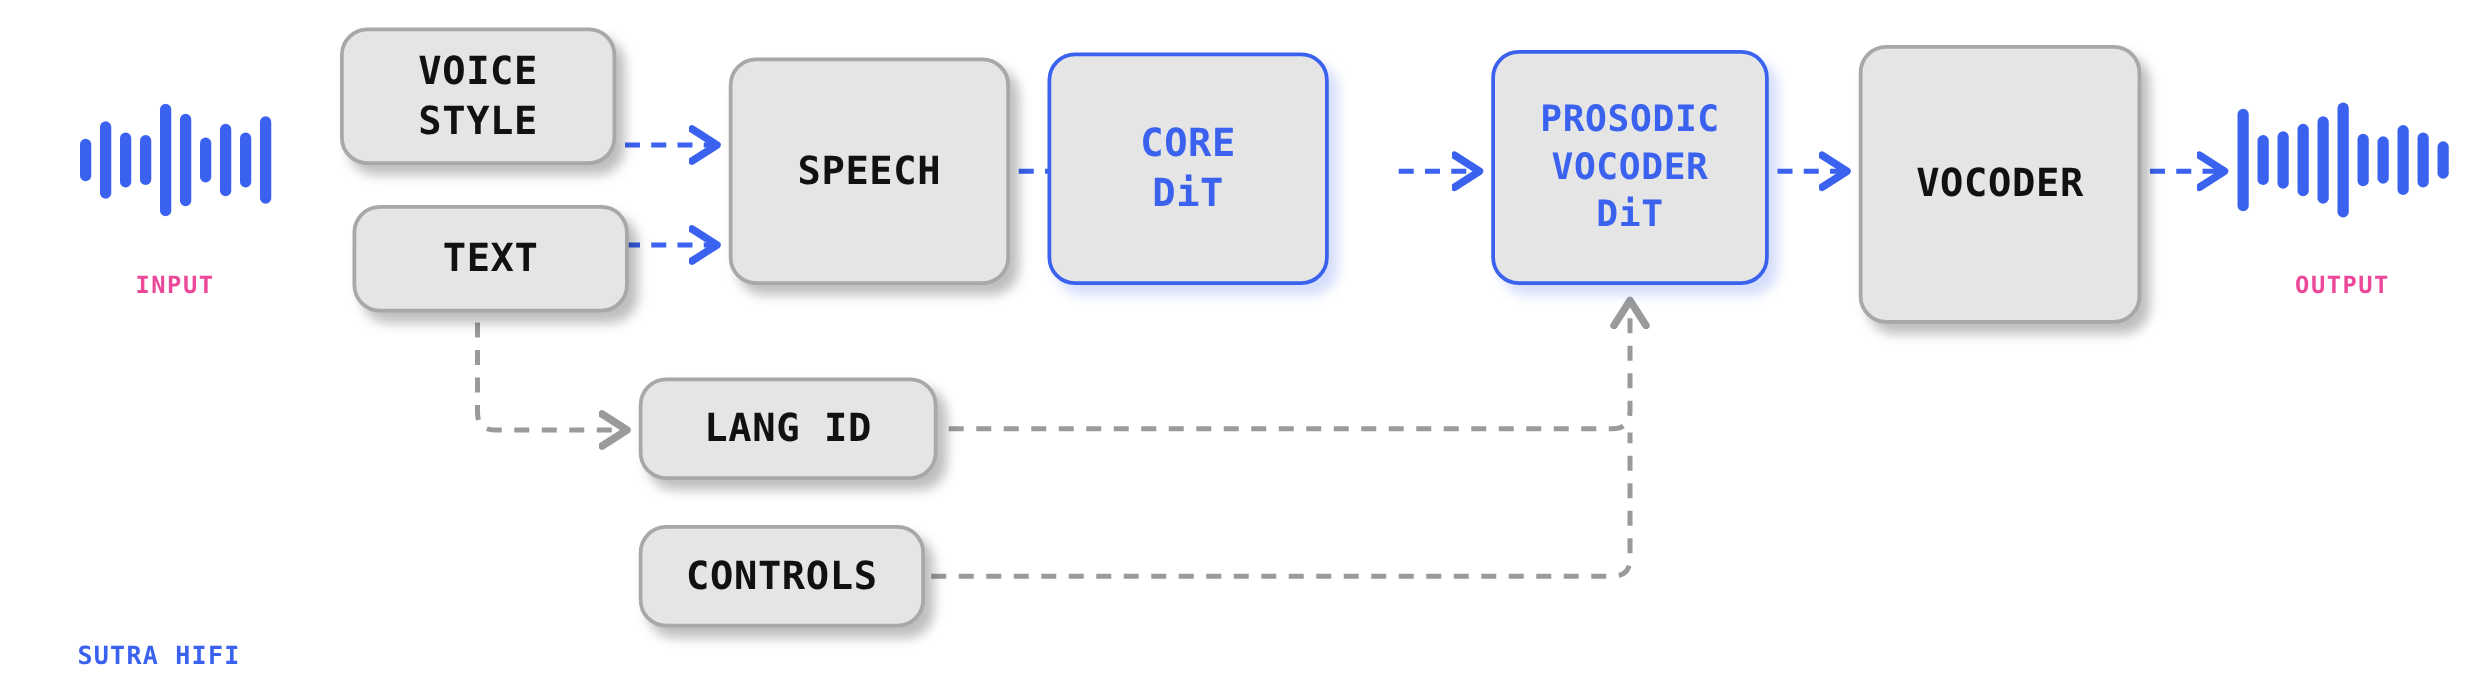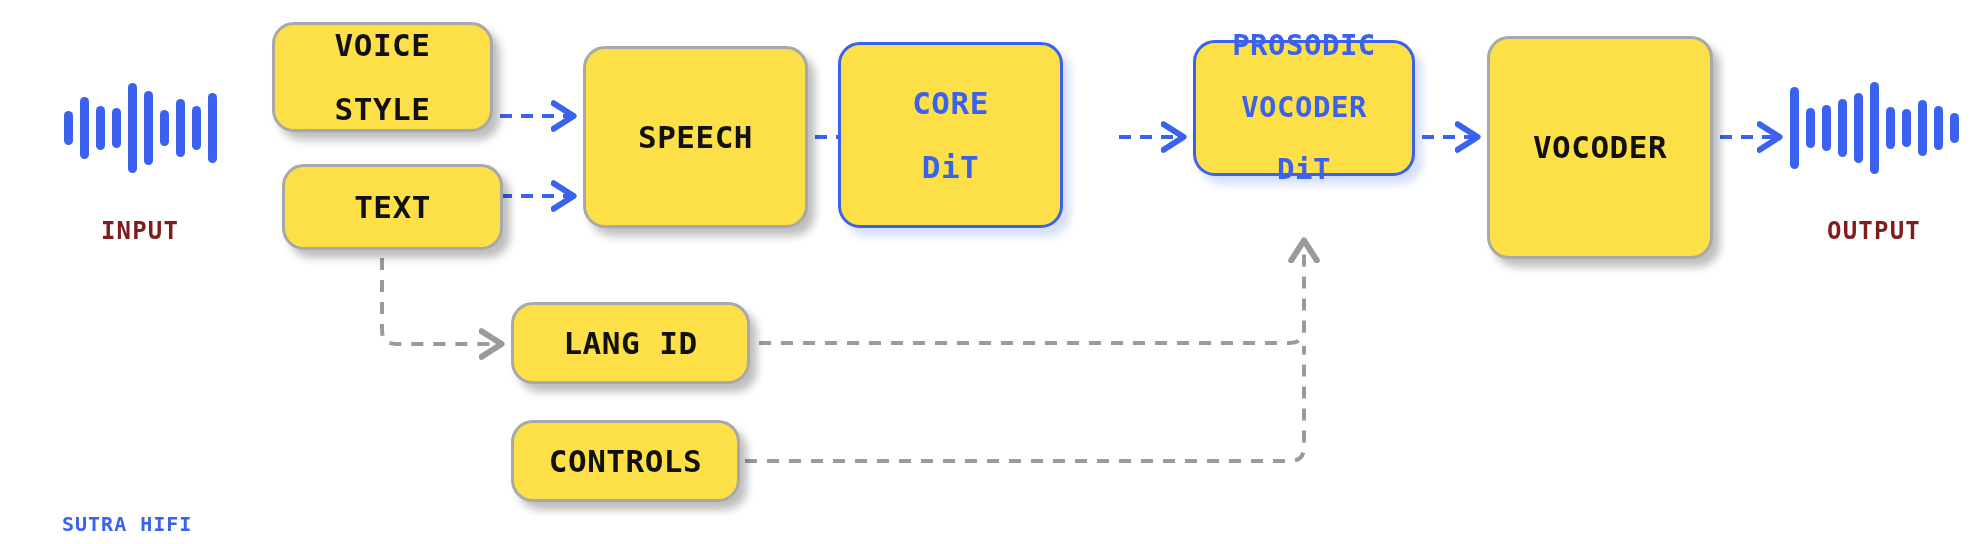--- a/index.html
+++ b/index.html
@@ -23,34 +23,33 @@
     left: 0;
     top: 0;
     width: 1980px;
     height: 544px;
     pointer-events: none;
   }
   
   .node {
     position: absolute;
     box-sizing: border-box;
-    background: #fde047;
+    background: #e5e5e5;
     border: 3px solid #a8a8a8;
     border-radius: 22px;
     display: flex;
     flex-direction: column;
     align-items: center;
     justify-content: center;
     box-shadow: 7px 8px 9px rgba(0,0,0,0.26);
     font-family: "DejaVu Sans Mono", monospace;
     font-weight: bold;
     color: #111111;
     letter-spacing: 0.5px;
     line-height: 1.30;
-    gap: 24px;
   }
   .node.accent {
     border-color: #3a62ee;
     color: #3a62ee;
     box-shadow: 7px 8px 9px rgba(58,98,238,0.22);
   }
   .node .ln {
     display: block;
     white-space: pre;
   }
@@ -64,23 +63,23 @@
   }
   .wave .bar {
     width: 9px;
     background: #3a62ee;
     border-radius: 5px;
   }
   .io-label {
     position: absolute;
     font-family: "DejaVu Sans Mono", monospace;
     font-weight: bold;
-    font-size: 24px;
+    font-size: 19px;
     letter-spacing: 1.2px;
-    color: #7f1d1d;
+    color: #ec4899;
     text-align: center;
     white-space: pre;
   }
   
   #caption {
     position: absolute;
     left: 62px;
     top: 452px;
     font-family: "DejaVu Sans Mono", monospace;
     font-weight: bold;
@@ -163,21 +162,21 @@
       <div class="node" style="left: 282px; top: 164px; width: 221px; height: 86px; font-size: 31px;">
         <span class="ln">TEXT</span>
       </div>
       <div class="node" style="left: 583px; top: 46px; width: 225px; height: 182px; font-size: 31px;">
         <span class="ln">SPEECH</span>
       </div>
       <div class="node accent" style="left: 838px; top: 42px; width: 225px; height: 186px; font-size: 31px;">
         <span class="ln">CORE</span>
         <span class="ln">DiT</span>
       </div>
-      <div class="node accent" style="left: 1193px; top: 40px; width: 222px; height: 136px; font-size: 29px;">
+      <div class="node accent" style="left: 1193px; top: 40px; width: 222px; height: 188px; font-size: 29px;">
         <span class="ln">PROSODIC</span>
         <span class="ln">VOCODER</span>
         <span class="ln">DiT</span>
       </div>
       <div class="node" style="left: 1487px; top: 36px; width: 226px; height: 223px; font-size: 31px;">
         <span class="ln">VOCODER</span>
       </div>
       <div class="node" style="left: 511px; top: 302px; width: 239px; height: 82px; font-size: 31px;">
         <span class="ln">LANG ID</span>
       </div>

